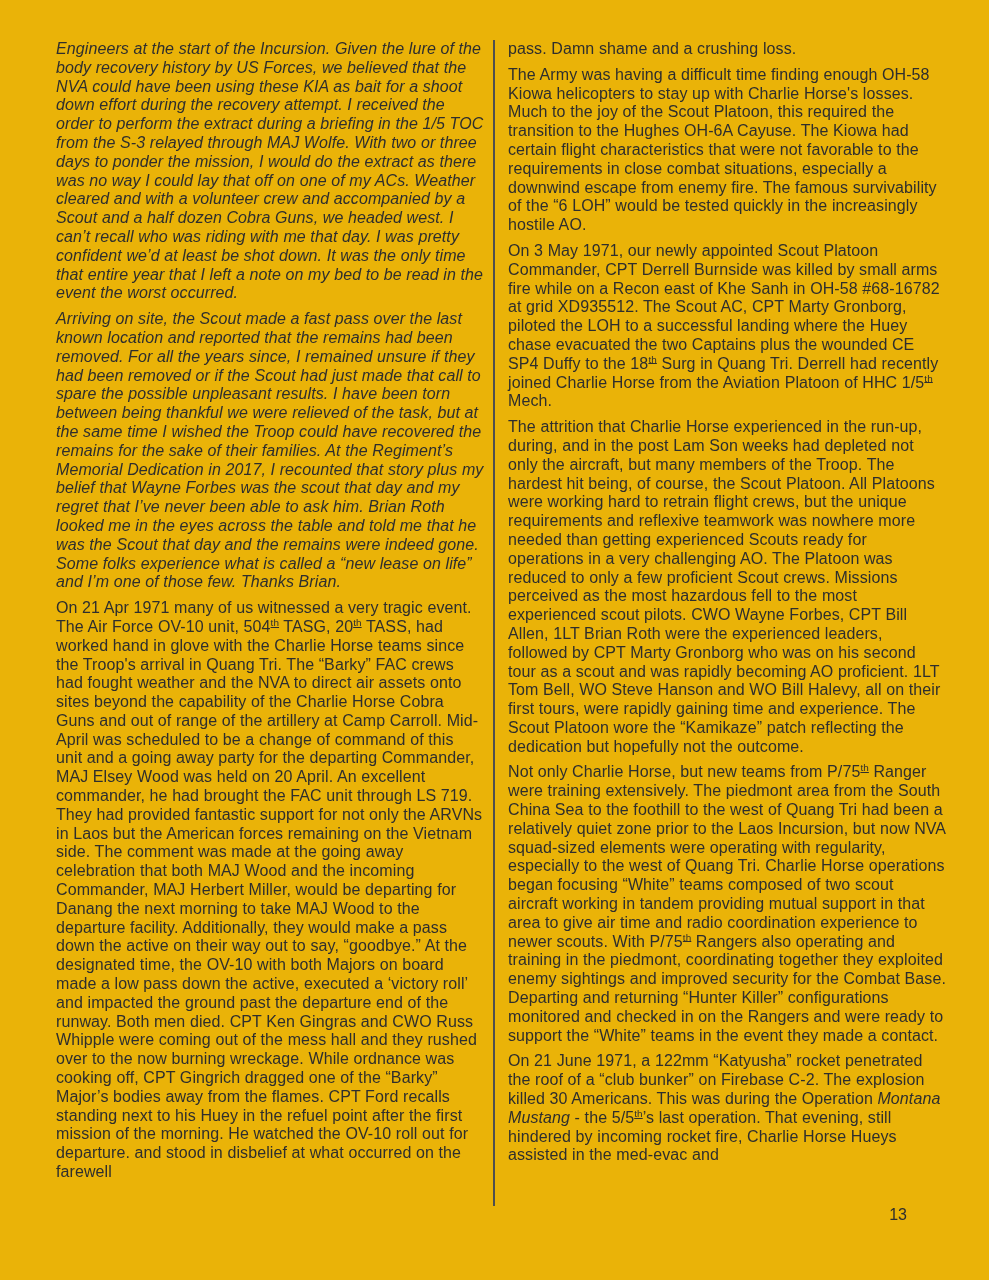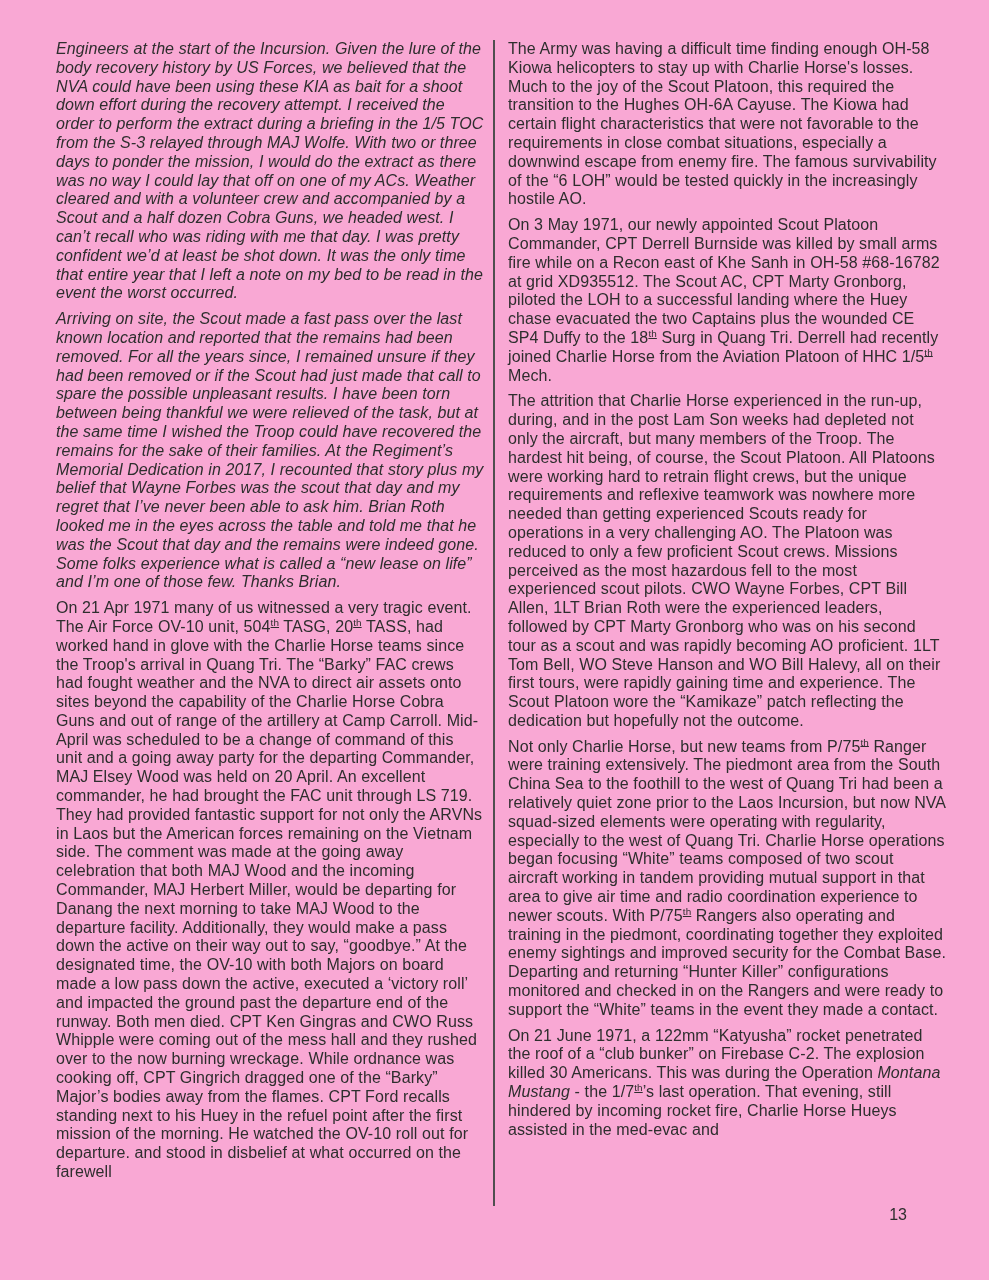--- a/index.html
+++ b/index.html
@@ -4,21 +4,21 @@
 <style>
   html, body {
     margin: 0;
     padding: 0;
     background: #ffffff;
   }
   .page {
     position: relative;
     width: 989px;
     height: 1280px;
-    background: #f9a8d4;
+    background: #eab308;
     overflow: hidden;
     font-family: "Liberation Sans", sans-serif;
     color: #2e2e2e;
   }
   .columns {
     position: absolute;
     top: 40px;
     left: 56px;
     display: flex;
     align-items: stretch;
@@ -69,21 +69,22 @@
 
 <div class="page">
   <div class="columns">
     <div class="col col-left">
       <p class="para-italic"><span>Engineers at the start of the Incursion. Given the lure of the body recovery history by US Forces, we believed that the NVA could have been using these KIA as bait for a shoot down effort during the recovery attempt. I received the order to perform the extract during a briefing in the 1/5 TOC from the S-3 relayed through MAJ Wolfe. With two or three days to ponder the mission, I would do the extract as there was no way I could lay that off on one of my ACs. Weather cleared and with a volunteer crew and accompanied by a Scout and a half dozen Cobra Guns, we headed west. I can’t recall who was riding with me that day. I was pretty confident we’d at least be shot down. It was the only time that entire year that I left a note on my bed to be read in the event the worst occurred.</span></p>
       <p class="para-italic"><span>Arriving on site, the Scout made a fast pass over the last known location and reported that the remains had been removed. For all the years since, I remained unsure if they had been removed or if the Scout had just made that call to spare the possible unpleasant results. I have been torn between being thankful we were relieved of the task, but at the same time I wished the Troop could have recovered the remains for the sake of their families. At the Regiment’s Memorial Dedication in 2017, I recounted that story plus my belief that Wayne Forbes was the scout that day and my regret that I’ve never been able to ask him. Brian Roth looked me in the eyes across the table and told me that he was the Scout that day and the remains were indeed gone. Some folks experience what is called a “new lease on life” and I’m one of those few. Thanks Brian.</span></p>
       <p><span>On 21 Apr 1971 many of us witnessed a very tragic event. The Air Force OV-10 unit, 504</span><sup>th</sup><span> TASG, 20</span><sup>th</sup><span> TASS, had worked hand in glove with the Charlie Horse teams since the Troop's arrival in Quang Tri. The “Barky” FAC crews had fought weather and the NVA to direct air assets onto sites beyond the capability of the Charlie Horse Cobra Guns and out of range of the artillery at Camp Carroll. Mid-April was scheduled to be a change of command of this unit and a going away party for the departing Commander, MAJ Elsey Wood was held on 20 April. An excellent commander, he had brought the FAC unit through LS 719. They had provided fantastic support for not only the ARVNs in Laos but the American forces remaining on the Vietnam side. The comment was made at the going away celebration that both MAJ Wood and the incoming Commander, MAJ Herbert Miller, would be departing for Danang the next morning to take MAJ Wood to the departure facility. Additionally, they would make a pass down the active on their way out to say, “goodbye.” At the designated time, the OV-10 with both Majors on board made a low pass down the active, executed a ‘victory roll’ and impacted the ground past the departure end of the runway. Both men died. CPT Ken Gingras and CWO Russ Whipple were coming out of the mess hall and they rushed over to the now burning wreckage. While ordnance was cooking off, CPT Gingrich dragged one of the “Barky” Major’s bodies away from the flames. CPT Ford recalls standing next to his Huey in the refuel point after the first mission of the morning. He watched the OV-10 roll out for departure. and stood in disbelief at what occurred on the farewell</span></p>
     </div>
     <div class="divider"></div>
     <div class="col col-right">
+      <p><span>pass. Damn shame and a crushing loss.</span></p>
       <p><span>The Army was having a difficult time finding enough OH-58 Kiowa helicopters to stay up with Charlie Horse's losses. Much to the joy of the Scout Platoon, this required the transition to the Hughes OH-6A Cayuse. The Kiowa had certain flight characteristics that were not favorable to the requirements in close combat situations, especially a downwind escape from enemy fire. The famous survivability of the “6 LOH” would be tested quickly in the increasingly hostile AO.</span></p>
       <p><span>On 3 May 1971, our newly appointed Scout Platoon Commander, CPT Derrell Burnside was killed by small arms fire while on a Recon east of Khe Sanh in OH-58 #68-16782 at grid XD935512. The Scout AC, CPT Marty Gronborg, piloted the LOH to a successful landing where the Huey chase evacuated the two Captains plus the wounded CE SP4 Duffy to the 18</span><sup>th</sup><span> Surg in Quang Tri. Derrell had recently joined Charlie Horse from the Aviation Platoon of HHC 1/5</span><sup>th</sup><span> Mech.</span></p>
       <p><span>The attrition that Charlie Horse experienced in the run-up, during, and in the post Lam Son weeks had depleted not only the aircraft, but many members of the Troop. The hardest hit being, of course, the Scout Platoon. All Platoons were working hard to retrain flight crews, but the unique requirements and reflexive teamwork was nowhere more needed than getting experienced Scouts ready for operations in a very challenging AO. The Platoon was reduced to only a few proficient Scout crews. Missions perceived as the most hazardous fell to the most experienced scout pilots. CWO Wayne Forbes, CPT Bill Allen, 1LT Brian Roth were the experienced leaders, followed by CPT Marty Gronborg who was on his second tour as a scout and was rapidly becoming AO proficient. 1LT Tom Bell, WO Steve Hanson and WO Bill Halevy, all on their first tours, were rapidly gaining time and experience. The Scout Platoon wore the “Kamikaze” patch reflecting the dedication but hopefully not the outcome.</span></p>
       <p><span>Not only Charlie Horse, but new teams from P/75</span><sup>th</sup><span> Ranger were training extensively. The piedmont area from the South China Sea to the foothill to the west of Quang Tri had been a relatively quiet zone prior to the Laos Incursion, but now NVA squad-sized elements were operating with regularity, especially to the west of Quang Tri. Charlie Horse operations began focusing “White” teams composed of two scout aircraft working in tandem providing mutual support in that area to give air time and radio coordination experience to newer scouts. With P/75</span><sup>th</sup><span> Rangers also operating and training in the piedmont, coordinating together they exploited enemy sightings and improved security for the Combat Base. Departing and returning “Hunter Killer” configurations monitored and checked in on the Rangers and were ready to support the “White” teams in the event they made a contact.</span></p>
-      <p><span>On 21 June 1971, a 122mm “Katyusha” rocket penetrated the roof of a “club bunker” on Firebase C-2. The explosion killed 30 Americans. This was during the Operation </span><em>Montana Mustang</em><span> - the 1/7</span><sup>th</sup><span>’s last operation. That evening, still hindered by incoming rocket fire, Charlie Horse Hueys assisted in the med-evac and</span></p>
+      <p><span>On 21 June 1971, a 122mm “Katyusha” rocket penetrated the roof of a “club bunker” on Firebase C-2. The explosion killed 30 Americans. This was during the Operation </span><em>Montana Mustang</em><span> - the 5/5</span><sup>th</sup><span>’s last operation. That evening, still hindered by incoming rocket fire, Charlie Horse Hueys assisted in the med-evac and</span></p>
     </div>
   </div>
   <div class="page-number">13</div>
 </div>
 
 </body></html>

